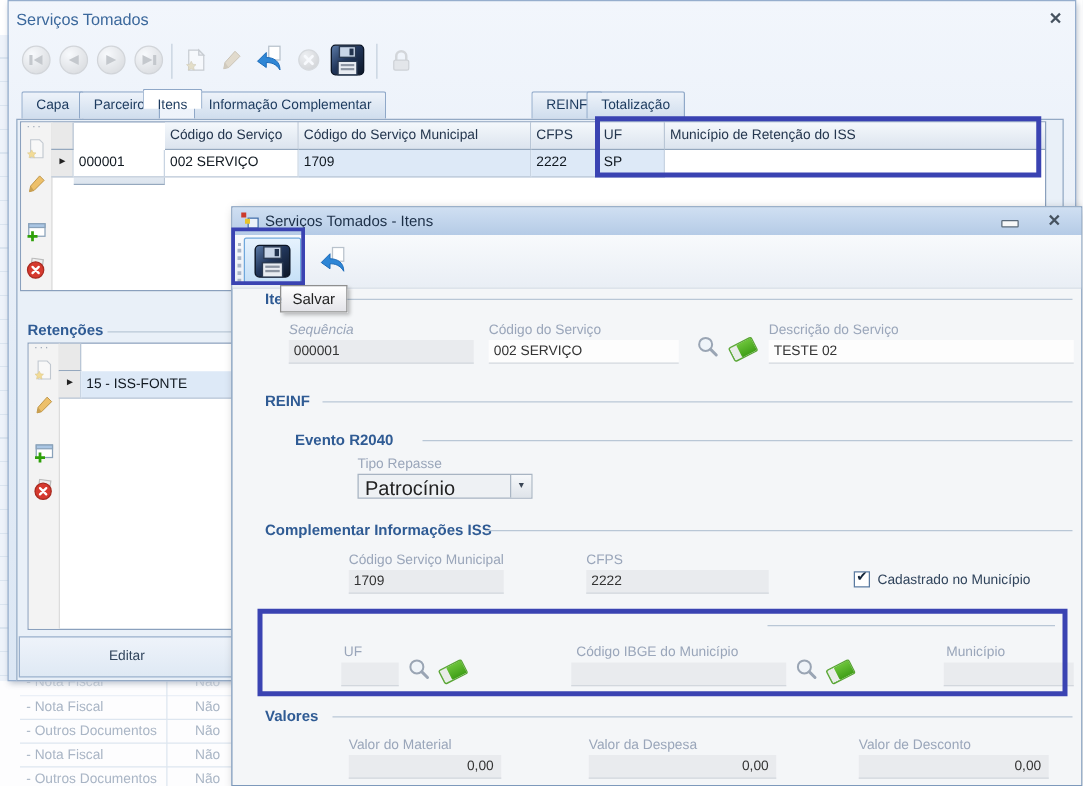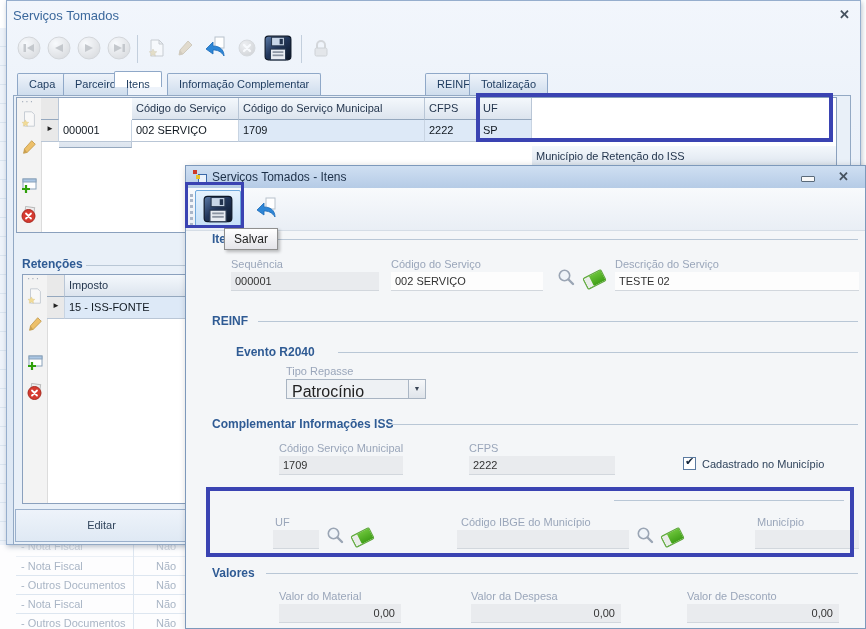--- a/index.html
+++ b/index.html
@@ -205,21 +205,21 @@
   <div class="tbtn dis" style="left:300px;">
     <svg width="20" height="20" viewBox="0 0 20 20">
       <path d="M6 10 v-3 a4 4 0 0 1 8 0 v3" fill="none" stroke="#b4b9c0" stroke-width="2"></path>
       <rect x="4" y="10" width="12" height="8" rx="1.5" fill="#d6d9dd" stroke="#aab0b8"></rect>
     </svg>
   </div>
 
   <div class="tab" style="left:10px;">Capa</div>
   <div class="tab" style="left:56px;">Parceiro</div>
   <div class="tab active" style="left:107px;">Itens</div>
-  <div class="tab" style="left:160px;text-align:center;">Informação Complementar</div>
+  <div class="tab" style="left:148px;text-align:center;">Informação Complementar</div>
   <div class="tab" style="left:418px;">REINF</div>
   <div class="tab" style="left:462px;">Totalização</div>
 
   <div id="tab-page">
 
     <div class="gridbox" style="left:2px;top:1px;width:821px;height:136px;">
       <div class="icostrip">
         <span class="dots">···</span>
         <span class="sicon" style="top:12px;">
           <svg width="18" height="18" viewBox="0 0 20 20" opacity=".55">
@@ -248,21 +248,21 @@
           </svg>
         </span>
       </div>
 
       <div class="hcell marker" style="left:24px;width:18px;"></div>
       <div class="hcell" style="left:42px;width:73px;margin-top:28px;">Sequencial</div>
       <div class="hcell" style="left:115px;width:107px;">Código do Serviço</div>
       <div class="hcell" style="left:222px;width:186px;">Código do Serviço Municipal</div>
       <div class="hcell" style="left:408px;width:54px;">CFPS</div>
       <div class="hcell" style="left:462px;width:53px;">UF</div>
-      <div class="hcell" style="left:515px;width:304px;border-right:none;margin-top:48px;">Município de Retenção do ISS</div>
+      <div class="hcell" style="left:515px;width:304px;border-right:none;">Município de Retenção do ISS</div>
 
       <div class="dcell marker" style="left:24px;width:18px;">►</div>
       <div class="dcell white" style="left:42px;width:73px;">000001</div>
       <div class="dcell white" style="left:115px;width:107px;">002 SERVIÇO</div>
       <div class="dcell" style="left:222px;width:186px;">1709</div>
       <div class="dcell" style="left:408px;width:54px;">2222</div>
       <div class="dcell" style="left:462px;width:53px;">SP</div>
     </div>
 
     <div class="glabel" style="left:8px;top:161px;">Retenções</div>
@@ -291,21 +291,20 @@
         </span>
         <span class="sicon" style="top:108px;">
           <svg width="18" height="18" viewBox="0 0 18 18">
             <rect x="5" y="1" width="9" height="11" fill="#eeeeee" stroke="#bbbbbb" transform="rotate(8 9 6)"></rect>
             <circle cx="8.5" cy="10" r="6.5" fill="#d63a2f" stroke="#a82a20"></circle>
             <path d="M6 7.5 L11 12.5 M11 7.5 L6 12.5" stroke="#fff" stroke-width="1.8" stroke-linecap="round"></path>
           </svg>
         </span>
       </div>
       <div class="hcell marker" style="left:24px;width:18px;"></div>
-      <div class="hcell" style="left:42px;width:148px;">Imposto</div>
       <div class="hcell" style="left:190px;width:324px;border-right:none;"></div>
       <div class="dcell marker" style="left:24px;width:18px;">►</div>
       <div class="dcell" style="left:42px;width:148px;">15 - ISS-FONTE</div>
       <div class="dcell" style="left:190px;width:324px;border-right:none;"></div>
     </div>
   </div>
 
   <div id="editar-panel">
     <span>Editar</span>
   </div>
@@ -341,21 +340,21 @@
       <svg width="26" height="24" viewBox="0 0 24 24">
         <rect x="12" y="1" width="9" height="11" fill="#ffffff" stroke="#b8c2cc"></rect>
         <path d="M3 13 L10 6 L10 10 C16 10 21 13 21 20 C18 15 14 14 10 14 L10 18 Z" fill="#2e86d6" stroke="#1b6ab8" stroke-width="0.8"></path>
       </svg>
     </div>
   </div>
 
   <div class="glabel" style="left:26px;top:66px;">Item</div>
   <div class="gline" style="left:70px;top:73px;width:602px;"></div>
 
-  <div class="flabel" style="left:45px;top:92px;">Sequência</div>
+  <div class="flabel" style="left:45px;top:92px;font-style:italic;">Sequência</div>
   <div class="fld" style="left:45px;top:106px;width:148px;">000001</div>
 
   <div class="flabel" style="left:205px;top:92px;">Código do Serviço</div>
   <div class="fld white" style="left:205px;top:106px;width:152px;">002 SERVIÇO</div>
   <span class="abs" style="left:370px;top:101px;">
     <svg width="20" height="20" viewBox="0 0 20 20">
         <circle cx="8.5" cy="8.5" r="5.2" fill="#eaf2fa" fill-opacity=".5" stroke="#9aa5b4" stroke-width="1.6"></circle>
         <line x1="12.5" y1="12.5" x2="17" y2="17" stroke="#9aa5b4" stroke-width="2.4" stroke-linecap="round"></line>
       </svg>
   </span>

